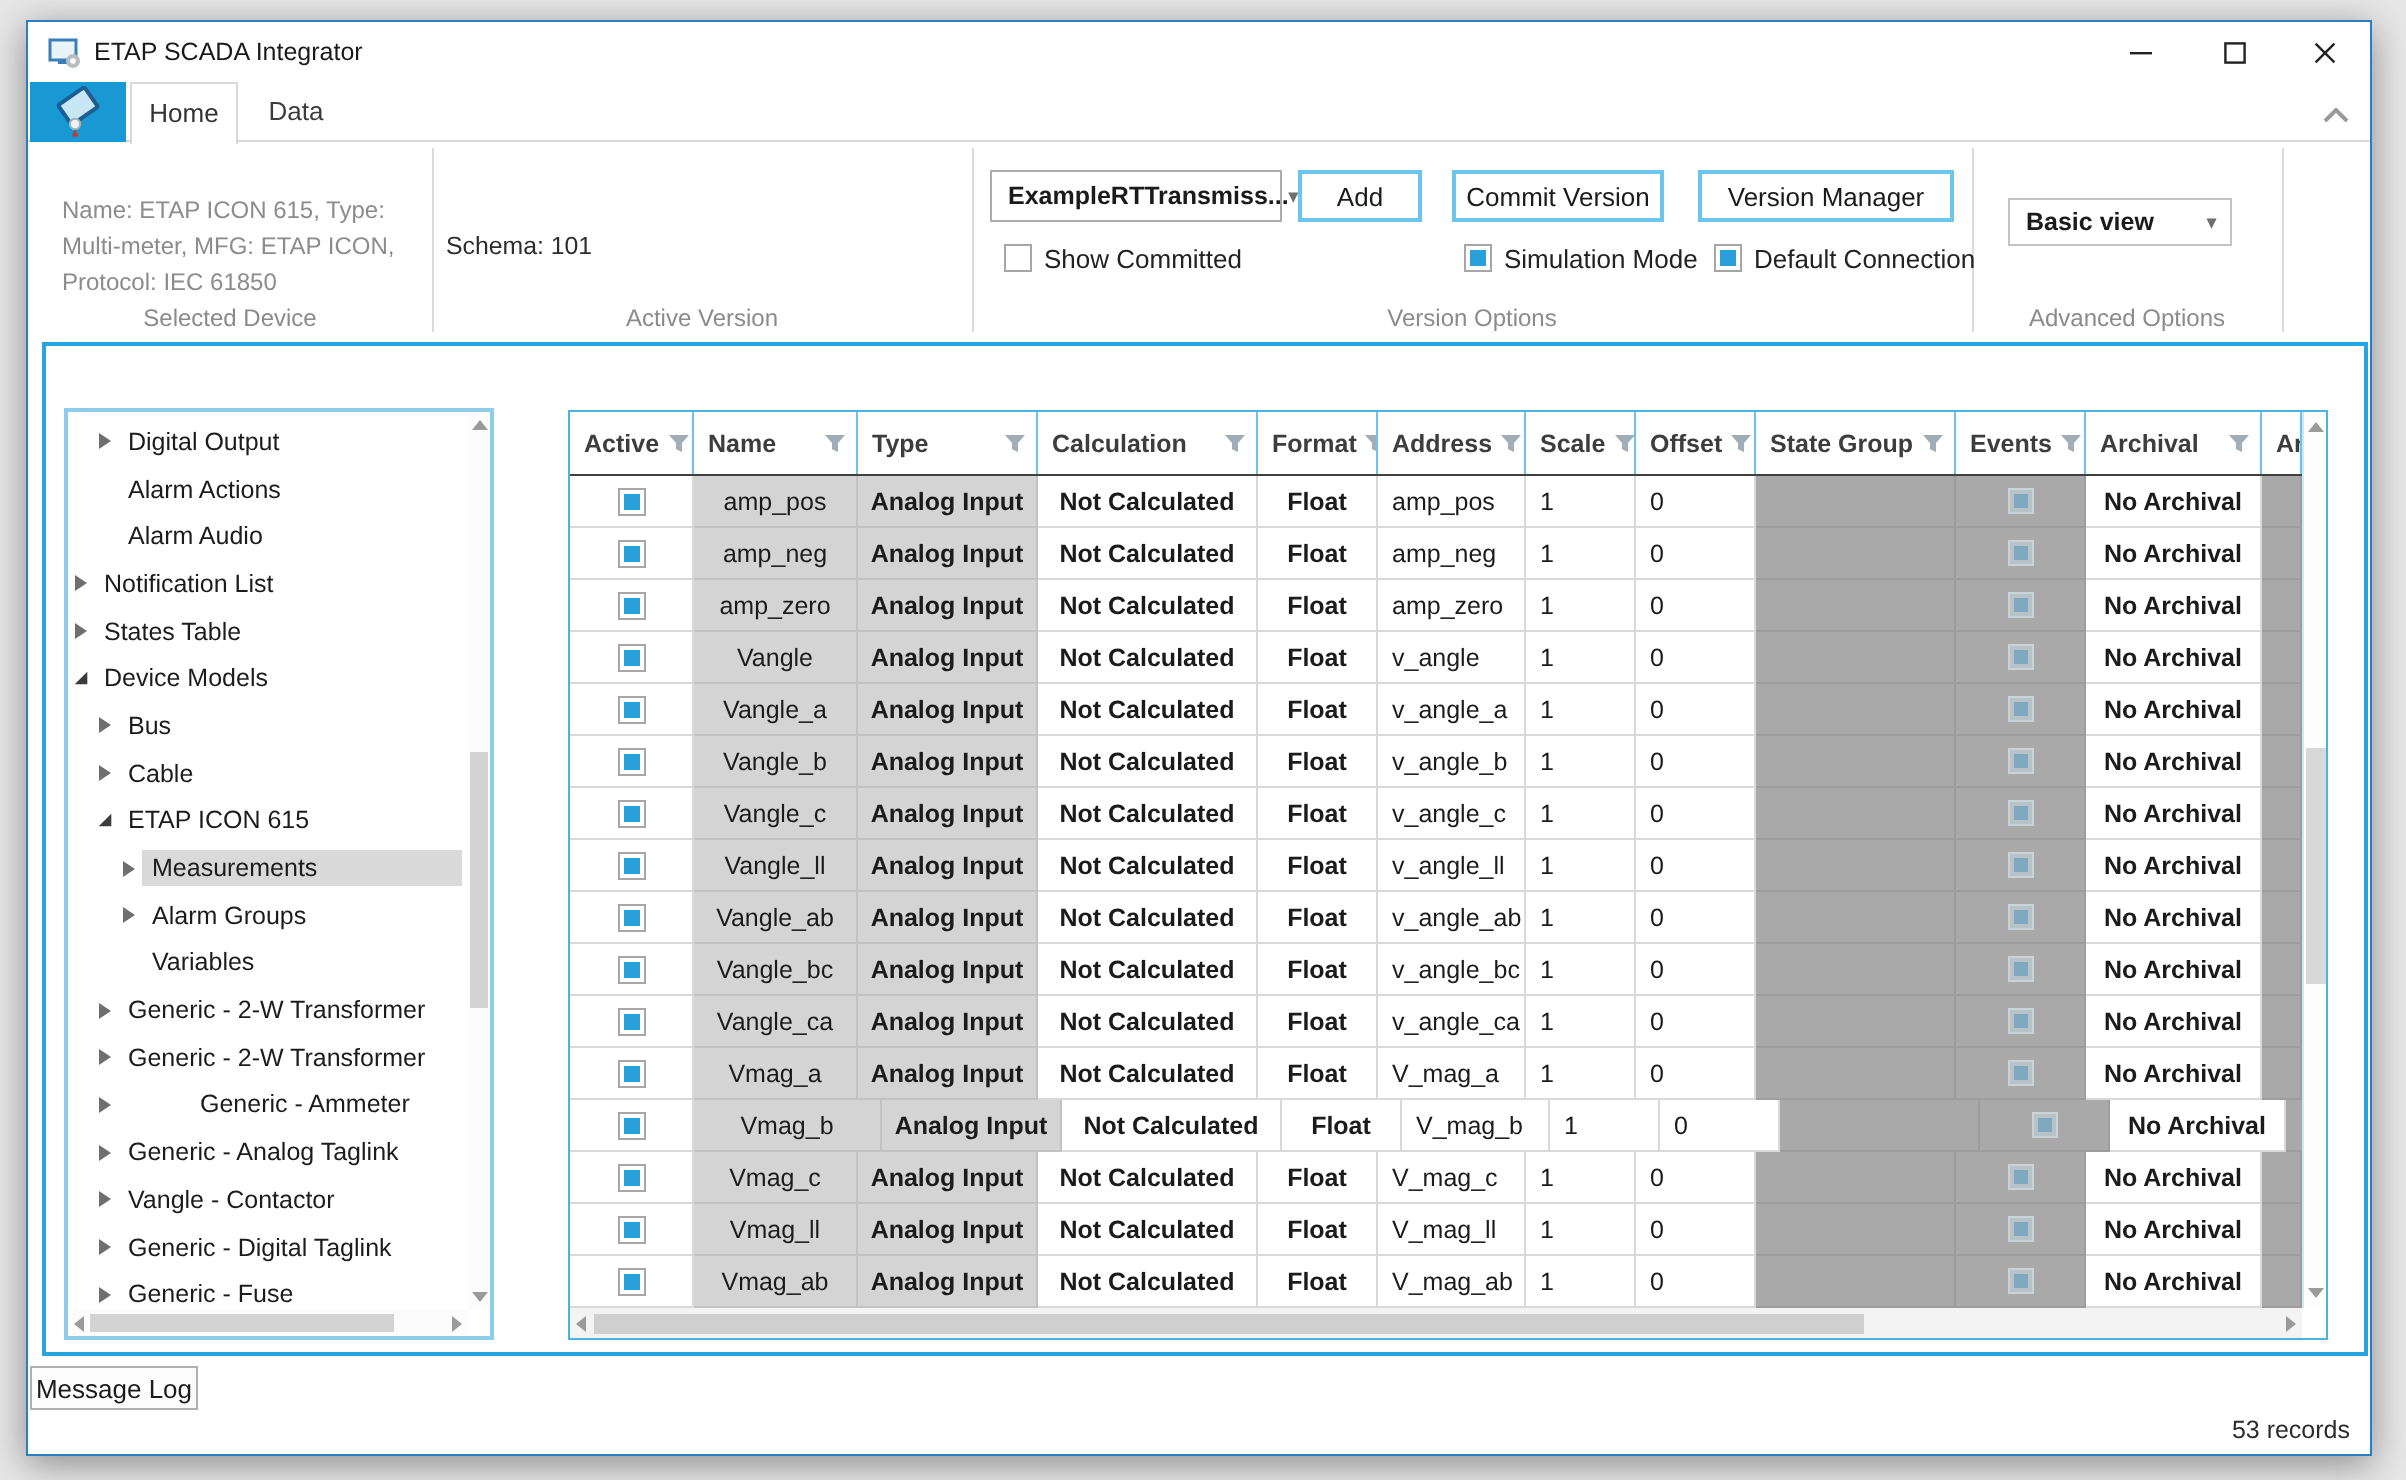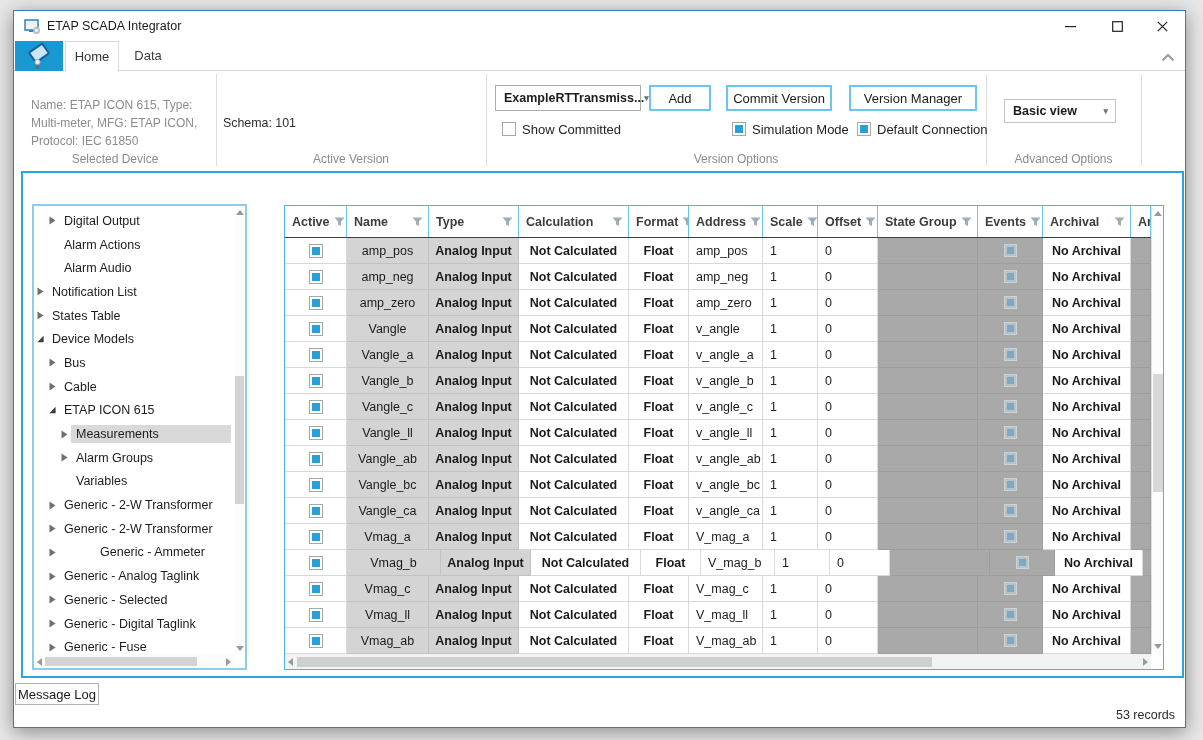--- a/index.html
+++ b/index.html
@@ -303,21 +303,21 @@
                 </svg>
               </span>
               <span class="tree-label">Generic - Analog Taglink</span>
             </div>
             <div class="tree-item" style="padding-left: 12px;">
               <span class="expander">
                 <svg width="9" height="11" viewBox="0 0 9 11">
                   <path d="M1.5 1.5 L7.5 5.5 L1.5 9.5 Z" fill="#6f6f6f"></path>
                 </svg>
               </span>
-              <span class="tree-label">Generic - Selected</span>
+              <span class="tree-label">Vangle - Contactor</span>
             </div>
             <div class="tree-item" style="padding-left: 12px;">
               <span class="expander">
                 <svg width="9" height="11" viewBox="0 0 9 11">
                   <path d="M1.5 1.5 L7.5 5.5 L1.5 9.5 Z" fill="#6f6f6f"></path>
                 </svg>
               </span>
               <span class="tree-label">Generic - Digital Taglink</span>
             </div>
             <div class="tree-item" style="padding-left: 12px;">

